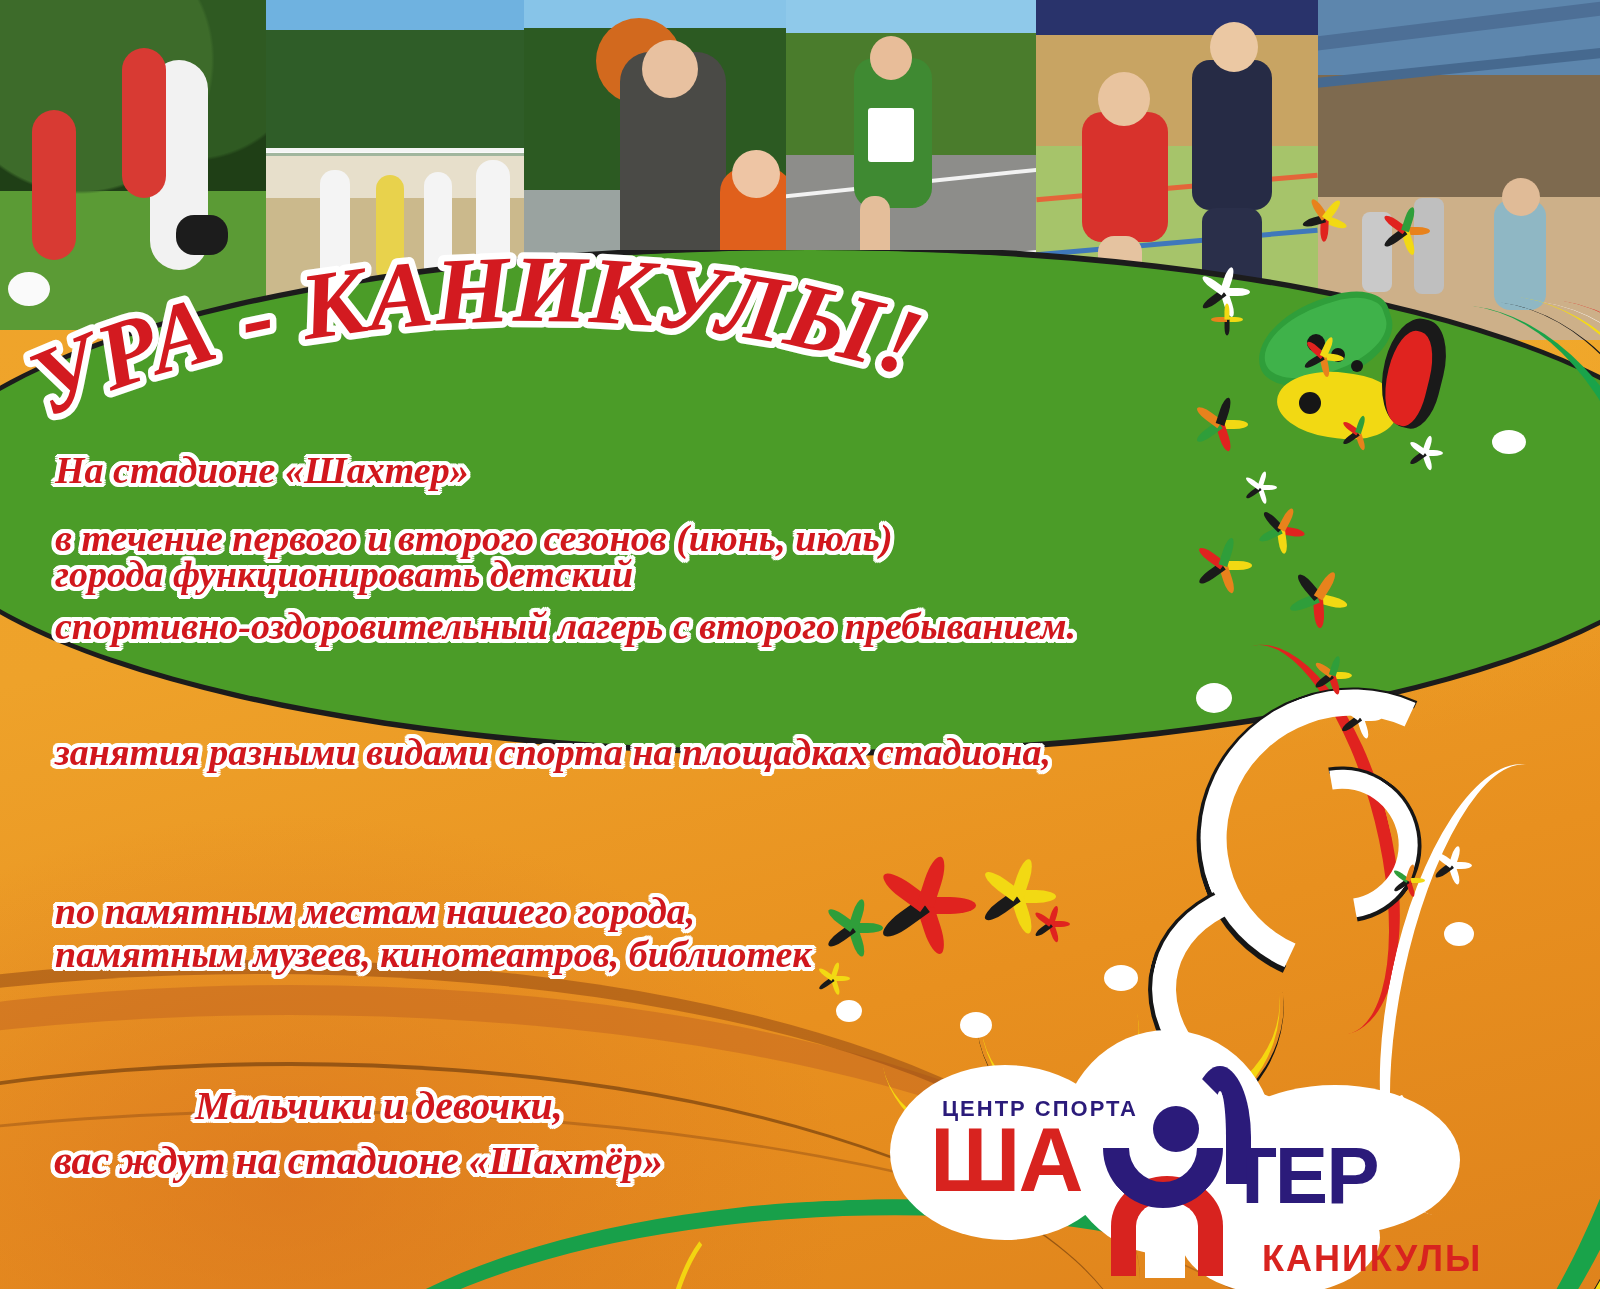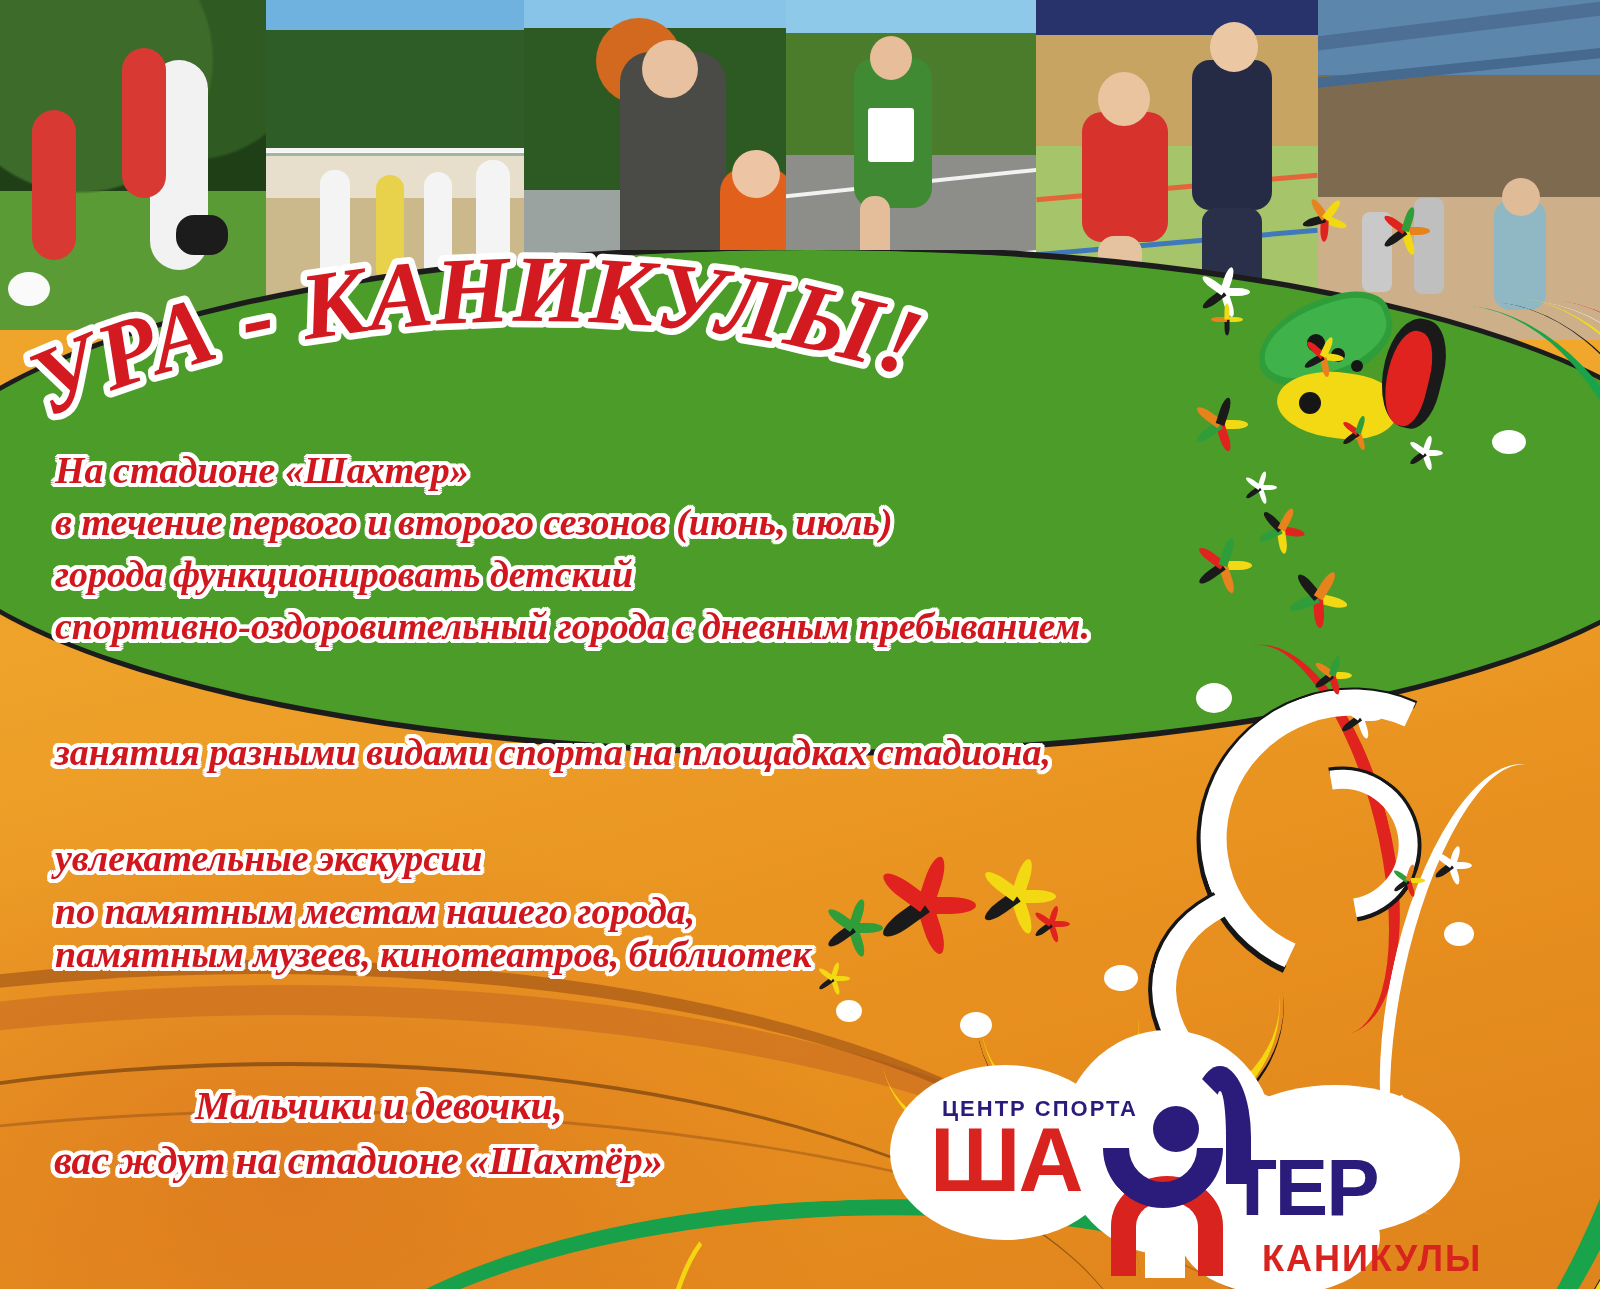--- a/index.html
+++ b/index.html
@@ -89,21 +89,21 @@
     font-family:"Liberation Serif", serif;
     font-style:italic;font-weight:bold;
     white-space:nowrap;
     text-shadow:
       -3px -3px 0 #fff, 3px -3px 0 #fff, -3px 3px 0 #fff, 3px 3px 0 #fff,
       -4px 0 0 #fff, 4px 0 0 #fff, 0 -4px 0 #fff, 0 4px 0 #fff,
       -2px -4px 0 #fff, 2px -4px 0 #fff, -2px 4px 0 #fff, 2px 4px 0 #fff,
       -4px -2px 0 #fff, 4px -2px 0 #fff, -4px 2px 0 #fff, 4px 2px 0 #fff;
   }
   .intro-line{left:55px;font-size:38px;}
-  .il0{top:448px;} .il1{top:500px;} .il2{top:552px;} .il3{top:604px;}
+  .il0{top:448px;} .il1{top:516px;} .il2{top:552px;} .il3{top:604px;}
 
   .prog-head{
     left:0;width:1240px;text-align:center;top:670px;
     font-size:37px;font-style:normal;letter-spacing:1px;
   }
   .prog-line{left:55px;font-size:38px;}
   .pl0{top:730px;} .pl1{top:783px;} .pl2{top:836px;} .pl3{top:889px;} .pl4{top:932px;}
 
   .final-line{font-size:40px;}
   .fl0{left:195px;top:1082px;}
@@ -177,21 +177,21 @@
     font-weight:bold;font-size:22px;letter-spacing:2px;
     color:#2b1b7a;
   }
   .logo-sha{
     position:absolute;left:50px;top:88px;
     font-family:"Liberation Sans", sans-serif;
     font-weight:bold;font-size:90px;letter-spacing:-2px;
     color:#d8231f;line-height:.95;
   }
   .logo-ter{
-    position:absolute;left:348px;top:120px;
+    position:absolute;left:348px;top:108px;
     font-family:"Liberation Sans", sans-serif;
     font-weight:bold;font-size:80px;letter-spacing:-2px;
     color:#2b1b7a;line-height:.95;
   }
   .logo-stad{
     position:absolute;left:382px;top:208px;
     font-family:"Liberation Sans", sans-serif;
     font-weight:bold;font-size:36px;letter-spacing:2px;
     color:#d8231f;
   }
@@ -291,24 +291,23 @@
         <path id="archpath" d="M 30,135 C 300,-5 760,-5 1010,128" fill="none"></path>
       </defs>
       <text class="ttl ttl-out"><textPath href="#archpath" startOffset="2%" id="tp-out">УРА - КАНИКУЛЫ!</textPath></text>
       <text class="ttl ttl-in"><textPath href="#archpath" startOffset="2%" id="tp-in">УРА - КАНИКУЛЫ!</textPath></text>
     </svg>
   </div>
 
   <div class="txt intro-line il0">На стадионе «Шахтер»</div>
   <div class="txt intro-line il1">в течение первого и второго сезонов (июнь, июль)</div>
   <div class="txt intro-line il2">города функционировать детский</div>
-  <div class="txt intro-line il3">спортивно-оздоровительный города с дневным пребыванием.</div>
+  <div class="txt intro-line il3">спортивно-оздоровительный лагерь с второго пребыванием.</div>
 
   <div class="txt prog-line pl0">занятия разными видами спорта на площадках стадиона,</div>
-  <div class="txt prog-line pl2">увлекательные экскурсии</div>
   <div class="txt prog-line pl3">по памятным местам нашего города,</div>
   <div class="txt prog-line pl4">памятным музеев, кинотеатров, библиотек</div>
 
   <div class="ribbon rb-black"></div>
   <div class="ribbon rb-green"></div>
   <div class="ribbon rb-yellow"></div>
   <div class="ribbon rb-white"></div>
   <div class="ribbon rb-red"></div>
 
   <div class="swirl sw4"></div>

